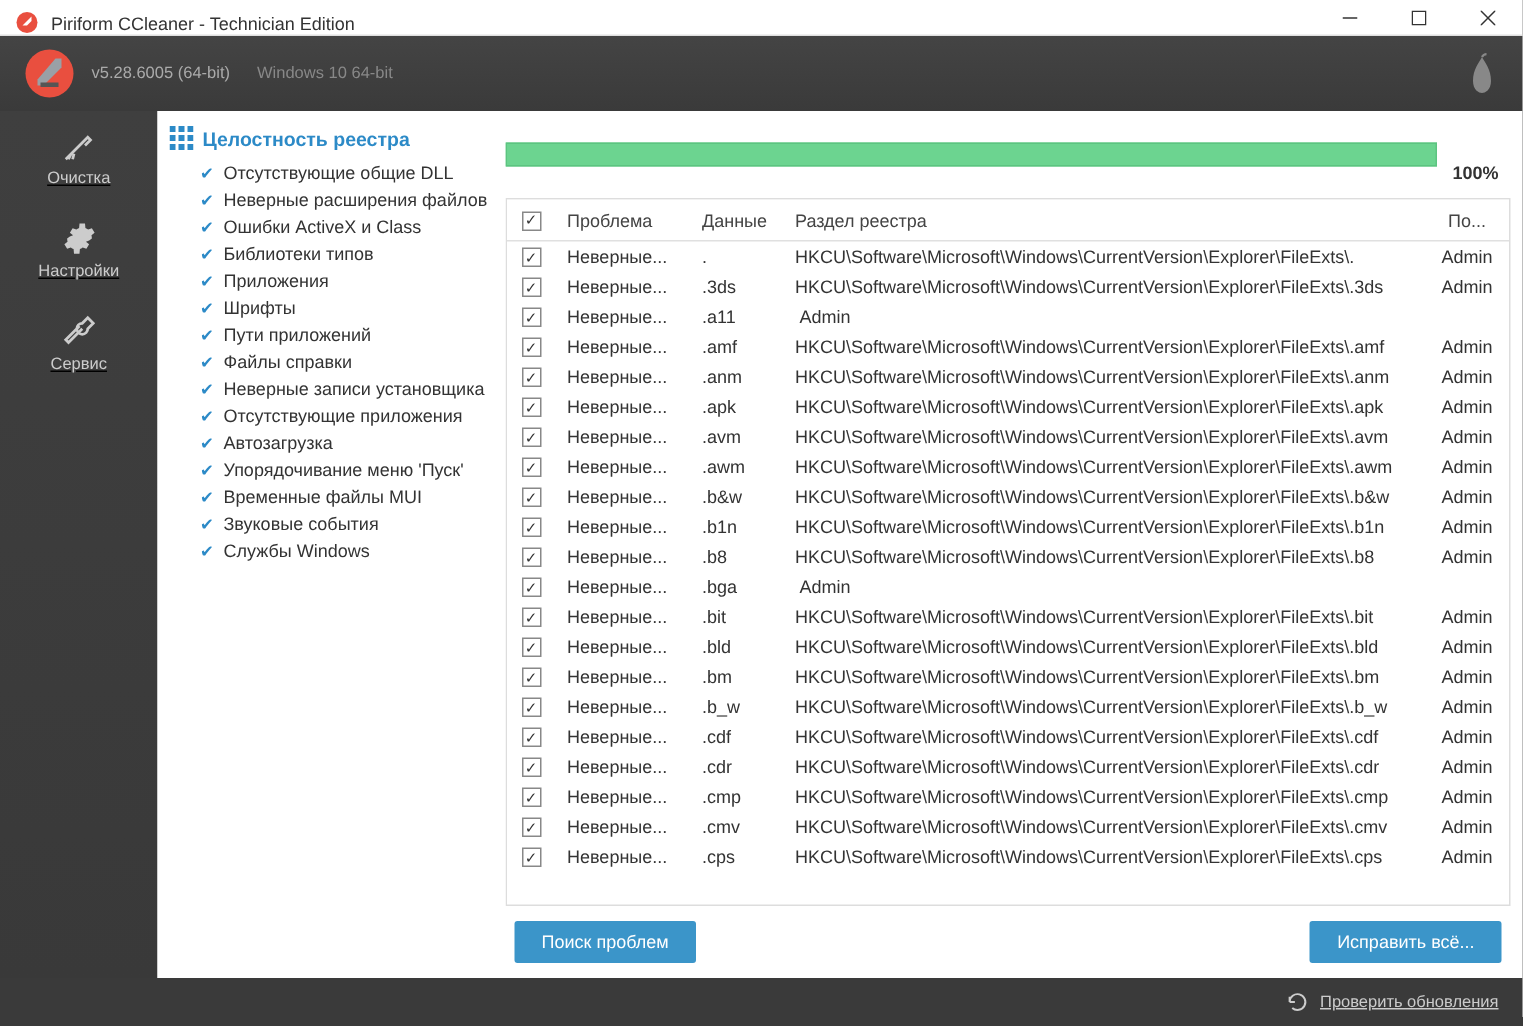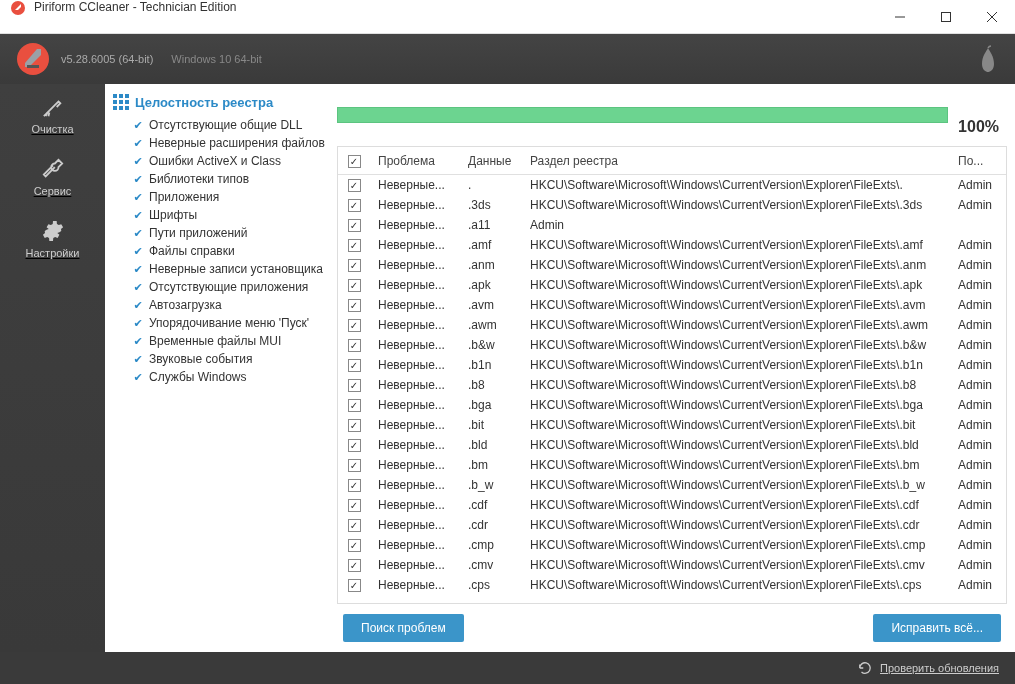--- a/index.html
+++ b/index.html
@@ -1,18 +1,18 @@
 <!DOCTYPE html>
 <html><head>
 <meta charset="utf-8">
 <style>
 * { margin: 0; padding: 0; box-sizing: border-box; font-family: "Segoe UI", Tahoma, sans-serif; }
 body { background: #3e3e3e; width: 1015px; height: 684px; overflow: hidden; }
 .window { width: 1015px; height: 684px; background: #fff; display: flex; flex-direction: column; }
-.titlebar { height: 34px; background: #fff; display: flex; align-items: flex-start; padding-left: 10px; border-bottom: 1px solid #e0e0e0; }
+.titlebar { height: 24px; background: #fff; display: flex; align-items: flex-end; padding-left: 10px; border-bottom: 1px solid #e0e0e0; }
 .titlebar-icon { width: 16px; height: 16px; margin-right: 8px; }
 .titlebar-text { font-size: 12px; color: #333; flex: 1; }
 .win-controls { display: flex; height: 100%; }
 .win-btn { width: 46px; height: 100%; display: flex; align-items: center; justify-content: center; color: #333; font-size: 10px; cursor: pointer; }
 
 .header { height: 50px; background: linear-gradient(to bottom, #444444, #3a3a3a); display: flex; align-items: center; padding: 0 15px; color: #999; font-size: 11px; }
 .logo { width: 36px; height: 36px; margin-right: 10px; }
 .version { margin-right: 18px; color: #aaa; }
 .sysinfo { line-height: 1.3; color: #888; }
 .pear { margin-left: auto; width: 24px; height: 30px; }
@@ -26,30 +26,30 @@
 .content { flex: 1; background: #fff; display: flex; overflow: hidden; }
 .options { width: 232px; padding: 10px 8px; overflow-y: auto; }
 .opt-header { display: flex; align-items: center; gap: 6px; color: #2c8ac7; font-weight: 600; font-size: 13px; margin-bottom: 6px; }
 .opt-grid-icon { width: 16px; height: 16px; }
 .opt-item { display: flex; align-items: center; gap: 6px; font-size: 12px; color: #333; padding: 2px 0 2px 20px; cursor: pointer; }
 .opt-check { width: 10px; height: 10px; display: inline-flex; align-items: center; justify-content: center; color: #2c8ac7; font-size: 11px; }
 
 .results { flex: 1; display: flex; flex-direction: column; padding: 10px 8px 0 0; overflow: hidden; }
 .progress-row { display: flex; align-items: center; margin-bottom: 10px; gap: 10px; }
 .progress-bar { flex: 1; height: 16px; background: #6cd490; border: 1px solid #5cc480; }
-.progress-label { font-size: 16px; font-weight: bold; color: #333; padding-right: 8px; margin-top: 24px; }
+.progress-label { font-size: 12px; font-weight: bold; color: #333; padding-right: 8px; margin-top: 24px; }
 
 .table-wrap { flex: 1; border: 1px solid #ddd; overflow: hidden; display: flex; flex-direction: column; }
 .thead { display: flex; background: #fff; border-bottom: 1px solid #e0e0e0; font-size: 12px; color: #444; height: 28px; align-items: center; }
 .th, .td { padding: 0 8px; white-space: nowrap; overflow: hidden; text-overflow: ellipsis; }
 .col-chk { width: 32px; text-align: center; flex-shrink: 0; }
 .col-prob { width: 90px; flex-shrink: 0; }
 .col-data { width: 62px; flex-shrink: 0; }
 .col-reg { flex: 1; min-width: 0; }
-.col-user { width: 56px; flex-shrink: 0; }
+.col-user { width: 56px; flex-shrink: 0; text-align: center; }
 .tbody { flex: 1; overflow-y: scroll; }
 .tr { display: flex; height: 20px; align-items: center; font-size: 12px; color: #333; }
 .chk { width: 13px; height: 13px; border: 1px solid #888; background: #fff; display: inline-flex; align-items: center; justify-content: center; font-size: 10px; color: #333; cursor: pointer; }
 
 .buttons-row { display: flex; justify-content: space-between; padding: 10px 6px; }
 .btn { background: #3b95c9; color: #fff; border: none; padding: 7px 18px; font-size: 12px; cursor: pointer; border-radius: 2px; }
 
 .footer { height: 32px; background: #3a3a3a; display: flex; align-items: center; justify-content: flex-end; padding: 0 16px; gap: 8px; color: #ccc; font-size: 11px; }
 .footer a { color: #ccc; text-decoration: underline; cursor: pointer; }
 .refresh-icon { width: 14px; height: 14px; }
@@ -111,33 +111,33 @@
       <div class="sb-item">
         <span class="sb-icon">
             <svg width="22" height="22" viewBox="0 0 24 24" fill="none" stroke="#ccc" stroke-width="2">
               <path d="M4 20 L14 10 M14 10 L18 6 L20 8 L16 12 M4 20 L2 22 M6 18 L4 22 M8 18 L7 22"></path>
             </svg>
           </span>
         <span>Очистка</span>
       </div>
       <div class="sb-item">
         <span class="sb-icon">
+            <svg width="22" height="22" viewBox="0 0 24 24" fill="#ccc">
+              <path d="M12 8a4 4 0 100 8 4 4 0 000-8zm9 4a9 9 0 00-.3-2.3l2.3-1.8-2-3.4-2.7 1a9 9 0 00-2-1.2L16 1h-4l-.3 3.3a9 9 0 00-2 1.2l-2.7-1-2 3.4 2.3 1.8A9 9 0 003 12a9 9 0 00.3 2.3L1 16.1l2 3.4 2.7-1a9 9 0 002 1.2L8 23h4l.3-3.3a9 9 0 002-1.2l2.7 1 2-3.4-2.3-1.8A9 9 0 0021 12z"></path>
+            </svg>
+          </span>
+        <span>Настройки</span>
+      </div>
+      <div class="sb-item">
+        <span class="sb-icon">
             <svg width="22" height="22" viewBox="0 0 24 24" fill="none" stroke="#ccc" stroke-width="2">
               <path d="M14 6 a4 4 0 1 0 4 4 L22 6 L18 2 Z M14 10 L4 20 L2 18 L12 8"></path>
             </svg>
           </span>
         <span>Сервис</span>
-      </div>
-      <div class="sb-item">
-        <span class="sb-icon">
-            <svg width="22" height="22" viewBox="0 0 24 24" fill="#ccc">
-              <path d="M12 8a4 4 0 100 8 4 4 0 000-8zm9 4a9 9 0 00-.3-2.3l2.3-1.8-2-3.4-2.7 1a9 9 0 00-2-1.2L16 1h-4l-.3 3.3a9 9 0 00-2 1.2l-2.7-1-2 3.4 2.3 1.8A9 9 0 003 12a9 9 0 00.3 2.3L1 16.1l2 3.4 2.7-1a9 9 0 002 1.2L8 23h4l.3-3.3a9 9 0 002-1.2l2.7 1 2-3.4-2.3-1.8A9 9 0 0021 12z"></path>
-            </svg>
-          </span>
-        <span>Настройки</span>
       </div>
     </div>
 
     <div class="content">
       <div class="options">
         <div class="opt-header">
           <svg class="opt-grid-icon" viewBox="0 0 16 16" fill="#2c8ac7">
               <rect x="0" y="0" width="4" height="4"></rect>
               <rect x="6" y="0" width="4" height="4"></rect>
               <rect x="12" y="0" width="4" height="4"></rect>
@@ -302,21 +302,20 @@
                 <div class="td col-chk"><span class="chk">✓</span></div>
                 <div class="td col-prob">Неверные...</div>
                 <div class="td col-data">.b8</div>
                 <div class="td col-reg">HKCU\Software\Microsoft\Windows\CurrentVersion\Explorer\FileExts\.b8</div>
                 <div class="td col-user">Admin</div>
               </div>
               <div class="tr">
                 <div class="td col-chk"><span class="chk">✓</span></div>
                 <div class="td col-prob">Неверные...</div>
                 <div class="td col-data">.bga</div>
-                <div class="td col-reg">HKCU\Software\Microsoft\Windows\CurrentVersion\Explorer\FileExts\.bga</div>
                 <div class="td col-user">Admin</div>
               </div>
               <div class="tr">
                 <div class="td col-chk"><span class="chk">✓</span></div>
                 <div class="td col-prob">Неверные...</div>
                 <div class="td col-data">.bit</div>
                 <div class="td col-reg">HKCU\Software\Microsoft\Windows\CurrentVersion\Explorer\FileExts\.bit</div>
                 <div class="td col-user">Admin</div>
               </div>
               <div class="tr">

